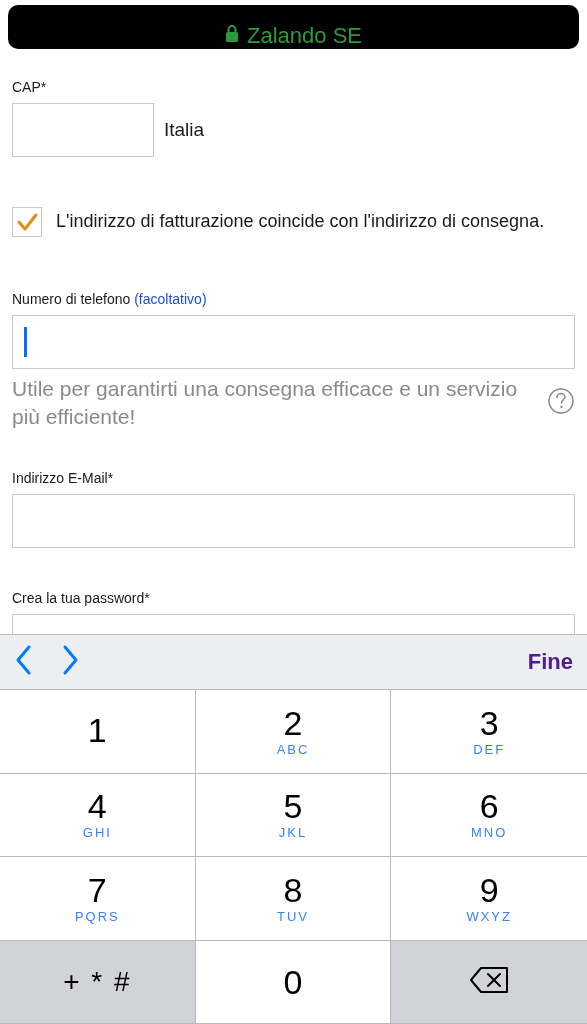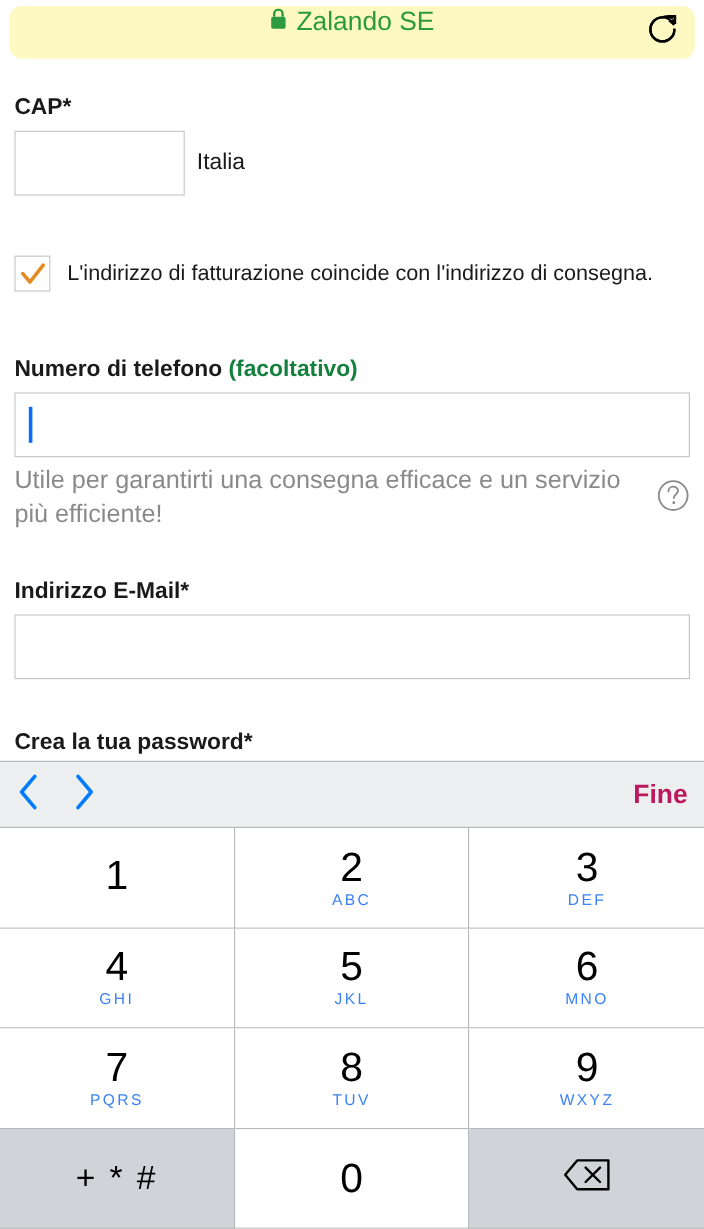--- a/index.html
+++ b/index.html
@@ -9,26 +9,27 @@
       font-family: -apple-system, BlinkMacSystemFont, 'Helvetica Neue', Arial, sans-serif;
       background: #fff;
       overflow: hidden;
       position: relative;
     }
 
     
     .address-bar {
       margin: 5px 8px 0 8px;
       height: 44px;
-      background: #fef9c3;
+      background: #000000;
       border-radius: 10px;
       display: flex;
-      align-items: flex-start;
+      align-items: flex-end;
       justify-content: center;
       position: relative;
+      text-decoration: underline;
     }
     .address-center {
       display: flex;
       align-items: center;
       gap: 8px;
     }
     .lock-icon {
       width: 14px;
       height: 18px;
     }
@@ -56,28 +57,27 @@
     .field-cap { width: 142px; }
     .field-city { flex: 1; margin-left: 18px; }
     .country-label {
       font-size: 19px;
       color: #1a1a1a;
       margin-left: 10px;
       padding-bottom: 16px;
       margin-top: 12px;
     }
     .field-label {
-      font-size: 19px;
+      font-size: 14px;
       color: #1a1a1a;
       display: block;
       margin-bottom: 8px;
-      font-weight: bold;
     }
     .field-label .optional {
-      color: #15803d;
+      color: #1d4ed8;
     }
     .text-input {
       width: 100%;
       height: 54px;
       border: 1px solid #c8c8c8;
       font-size: 18px;
       padding: 0 10px;
       background: #fff;
     }
     .text-input.focused {
@@ -150,21 +150,21 @@
       background: #eceef0;
       border-top: 1px solid #b8b9bc;
       border-bottom: 1px solid #b8b9bc;
       display: flex;
       align-items: center;
       justify-content: space-between;
       padding: 0 14px;
     }
     .kb-nav { display: flex; gap: 26px; }
     .done-btn {
-      color: #be185d;
+      color: #4c1d95;
       font-size: 22px;
       font-weight: 600;
     }
 
     
     .keypad {
       position: absolute;
       bottom: 0;
       left: 0;
       right: 0;

